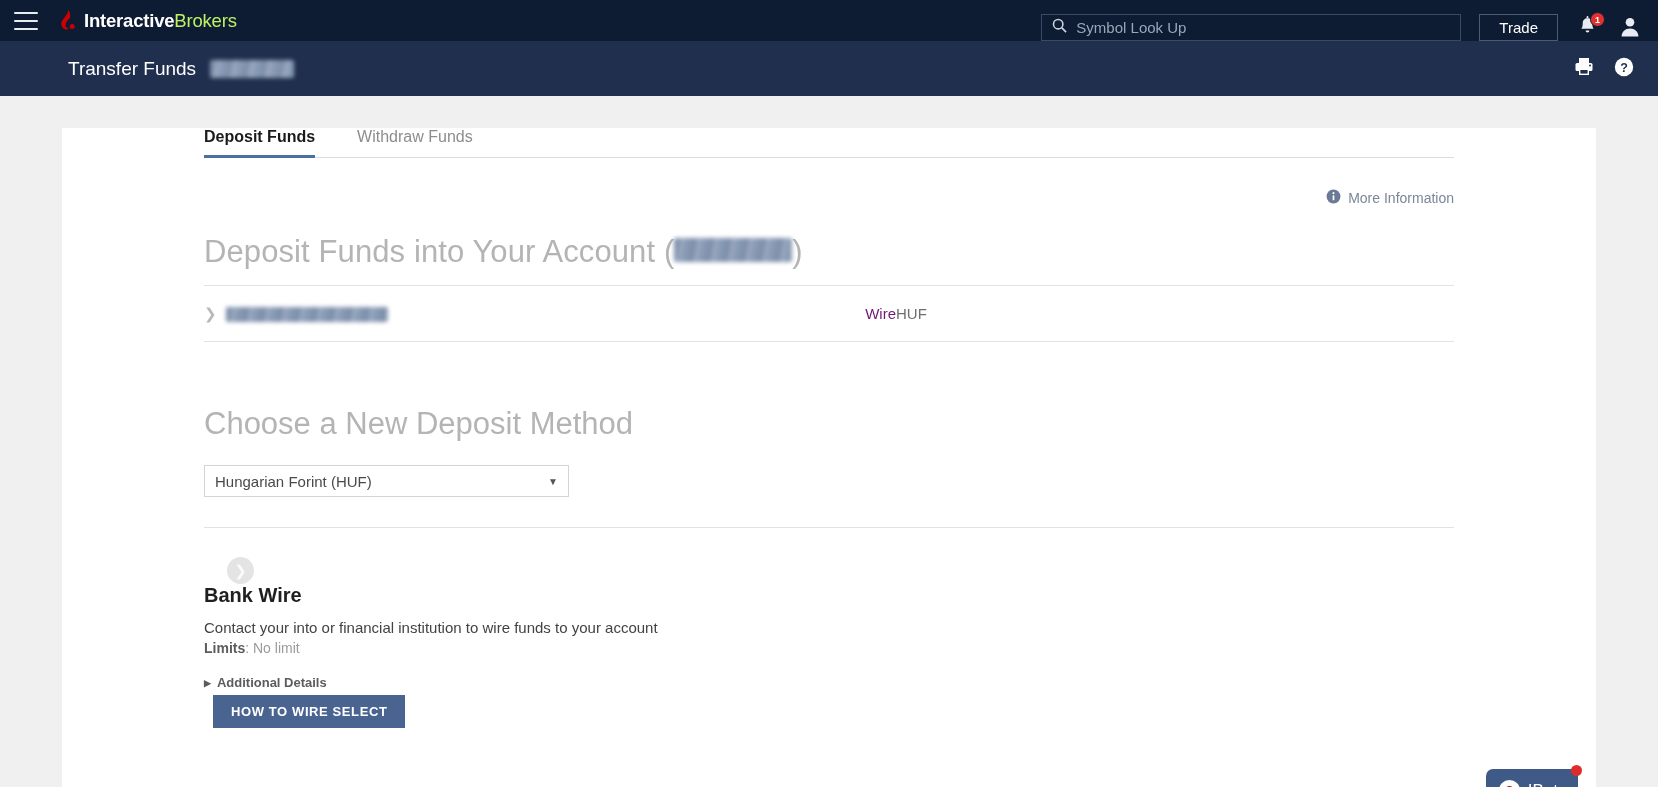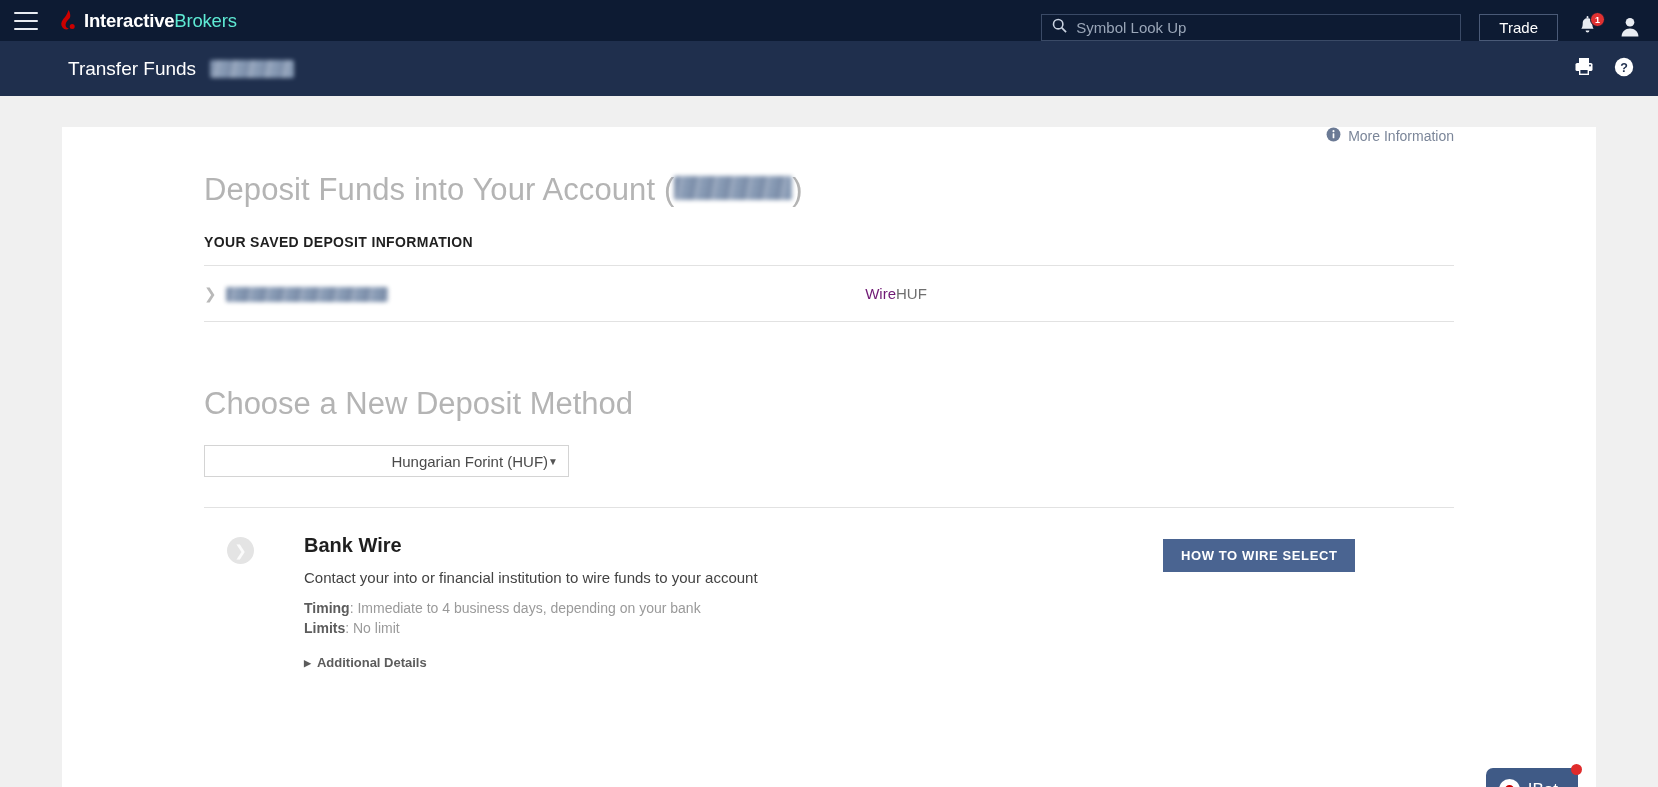--- a/index.html
+++ b/index.html
@@ -22,21 +22,21 @@
   .hamburger {
     width: 24px; height: 18px;
     display: flex; flex-direction: column; justify-content: space-between;
     margin-right: 22px; cursor: pointer;
   }
   .hamburger span { display:block; height: 2px; background: #e8ecf2; border-radius: 1px; }
   .brand { display: flex; align-items: center; gap: 7px; }
   .brand-mark { width: 17px; height: 22px; position: relative; }
   .brand-text { font-size: 18.5px; color: #ffffff; letter-spacing: -0.2px; white-space: nowrap; }
   .brand-text b { font-weight: 700; }
-  .brand-text span.light { font-weight: 400; color: #5eead4; }
+  .brand-text span.light { font-weight: 400; color: #bef264; }
 
   .nav-right {
     position: absolute; right: 14px; top: 0; height: 54px;
     display: flex; align-items: center; gap: 0;
   }
   .searchbox {
     width: 420px; height: 27px;
     border: 1px solid #3a4a66;
     background: #0d1b33;
     display: flex; align-items: center;
@@ -129,28 +129,28 @@
   }
 
   .h2 {
     font-size: 31px; font-weight: 300; color: #b4b4b4; margin-top: 64px;
   }
 
   .select-wrap {
     margin-top: 23px; width: 365px; height: 32px;
     border: 1px solid #d4d4d4; background: #fff;
     display: flex; align-items: center; padding: 0 10px;
-    cursor: pointer; position: relative; text-align: right;
+    cursor: pointer; position: relative;
   }
   .select-value { font-size: 15px; color: #4a4a4a; flex: 1; }
   .select-caret { font-size: 10px; color: #555; }
 
   .method-divider { border-top: 1px solid #e2e2e2; margin-top: 30px; }
   .method {
-    display: flex; padding: 26px 0 0 0; position: relative;
+    display: flex; padding: 26px 0 0 0; position: relative; flex-direction: column;
   }
   .method-icon-col { width: 100px; padding-left: 23px; padding-top: 3px; }
   .circle-chevron {
     width: 27px; height: 27px; border-radius: 50%; background: #e4e4e4;
     display: flex; align-items: center; justify-content: center;
     color: #fbfbfb; font-size: 15px; cursor: pointer;
   }
   .method-body { flex: 1; }
   .method-title { font-size: 20px; font-weight: 700; color: #1f1f1f; }
   .method-desc { font-size: 15px; color: #434343; margin-top: 12px; }
@@ -263,39 +263,42 @@
         <text x="10" y="14.6" text-anchor="middle" font-family="Liberation Sans, sans-serif" font-size="12.5" font-weight="700" fill="#1f2f4d">?</text>
       </svg>
     </span>
   </div>
 </div>
 
 <div class="page">
   <div class="card">
     <div class="inner">
 
+      <div class="tabs">
+        <div class="tab active">Deposit Funds</div>
+        <div class="tab">Withdraw Funds</div>
+      </div>
 
       <div class="more-info">
         <span>
           <svg width="15" height="15" viewBox="0 0 16 16">
             <circle cx="8" cy="8" r="7.4" fill="#6b7a95"></circle>
             <rect x="7.1" y="6.6" width="1.8" height="5.4" rx="0.6" fill="#ffffff"></rect>
             <circle cx="8" cy="4.4" r="1.1" fill="#ffffff"></circle>
           </svg>
         </span>
         <span>More Information</span>
       </div>
 
       <div class="h1">
         <span>Deposit Funds into Your Account (</span>
         <span class="redacted" style="width:118px;height:24px;"></span>
         <span>)</span>
       </div>
 
-      <div class="section-label">YOUR SAVED DEPOSIT INFORMATION</div>
 
       <div class="saved-table">
         <div class="saved-row">
           <div class="cell-chevron">❯</div>
           <div class="cell-bank">
             <span class="redacted" style="width:162px;height:15px;"></span>
           </div>
           <div class="cell-type">Wire</div>
           <div class="cell-cur">HUF</div>
         </div>
@@ -310,23 +313,20 @@
 
       <div class="method-divider"></div>
 
       <div class="method">
         <div class="method-icon-col">
           <div class="circle-chevron">❯</div>
         </div>
         <div class="method-body">
           <div class="method-title">Bank Wire</div>
           <div class="method-desc">Contact your into or financial institution to wire funds to your account</div>
-          <div class="method-meta">
-            <b>Timing</b><span>: Immediate to 4 business days, depending on your bank</span>
-          </div>
           <div class="method-meta second">
             <b>Limits</b><span>: No limit</span>
           </div>
           <div class="additional">
             <span class="tri">▶</span>
             <span>Additional Details</span>
           </div>
         </div>
         <div class="method-action">
           <button class="btn-primary">HOW TO WIRE SELECT</button>

